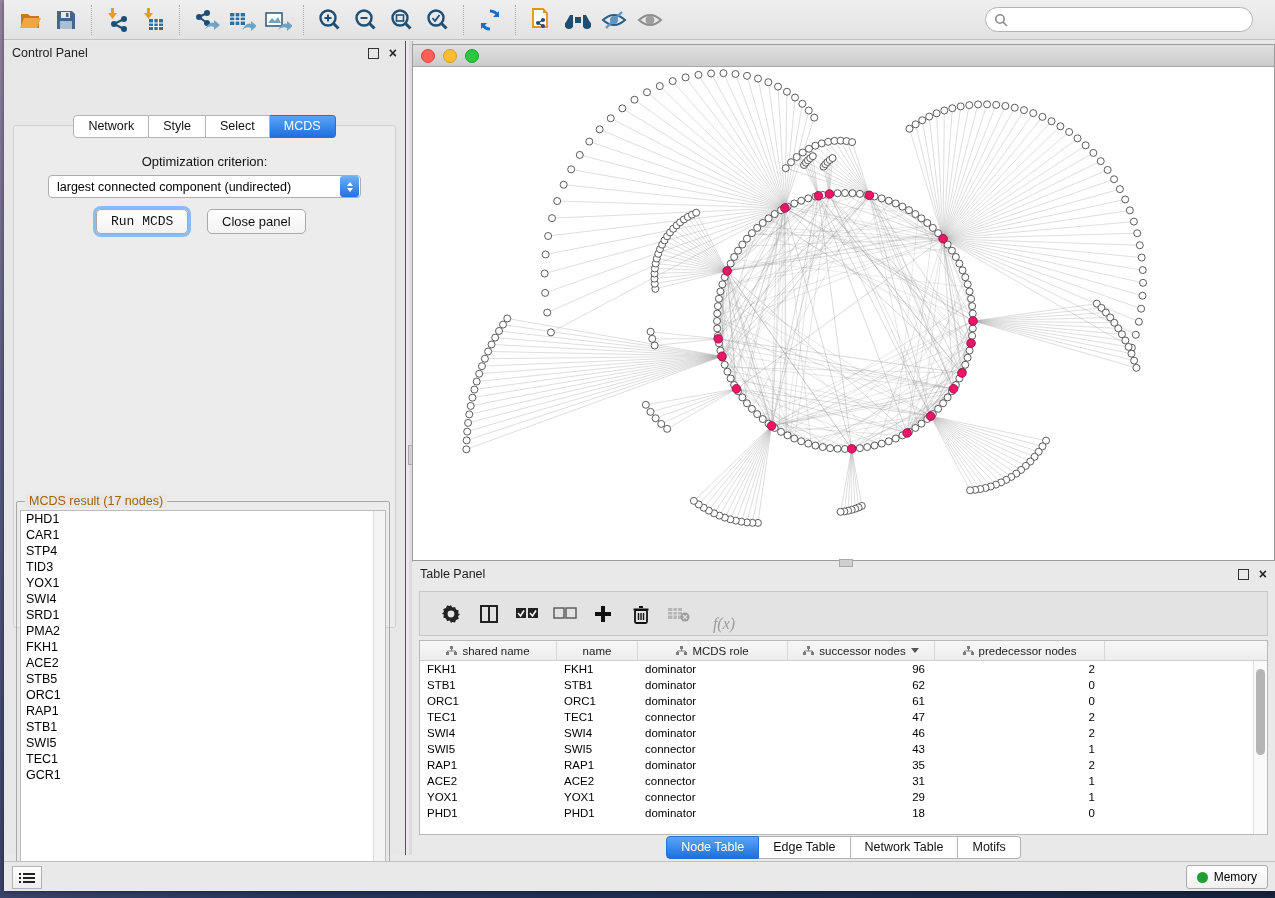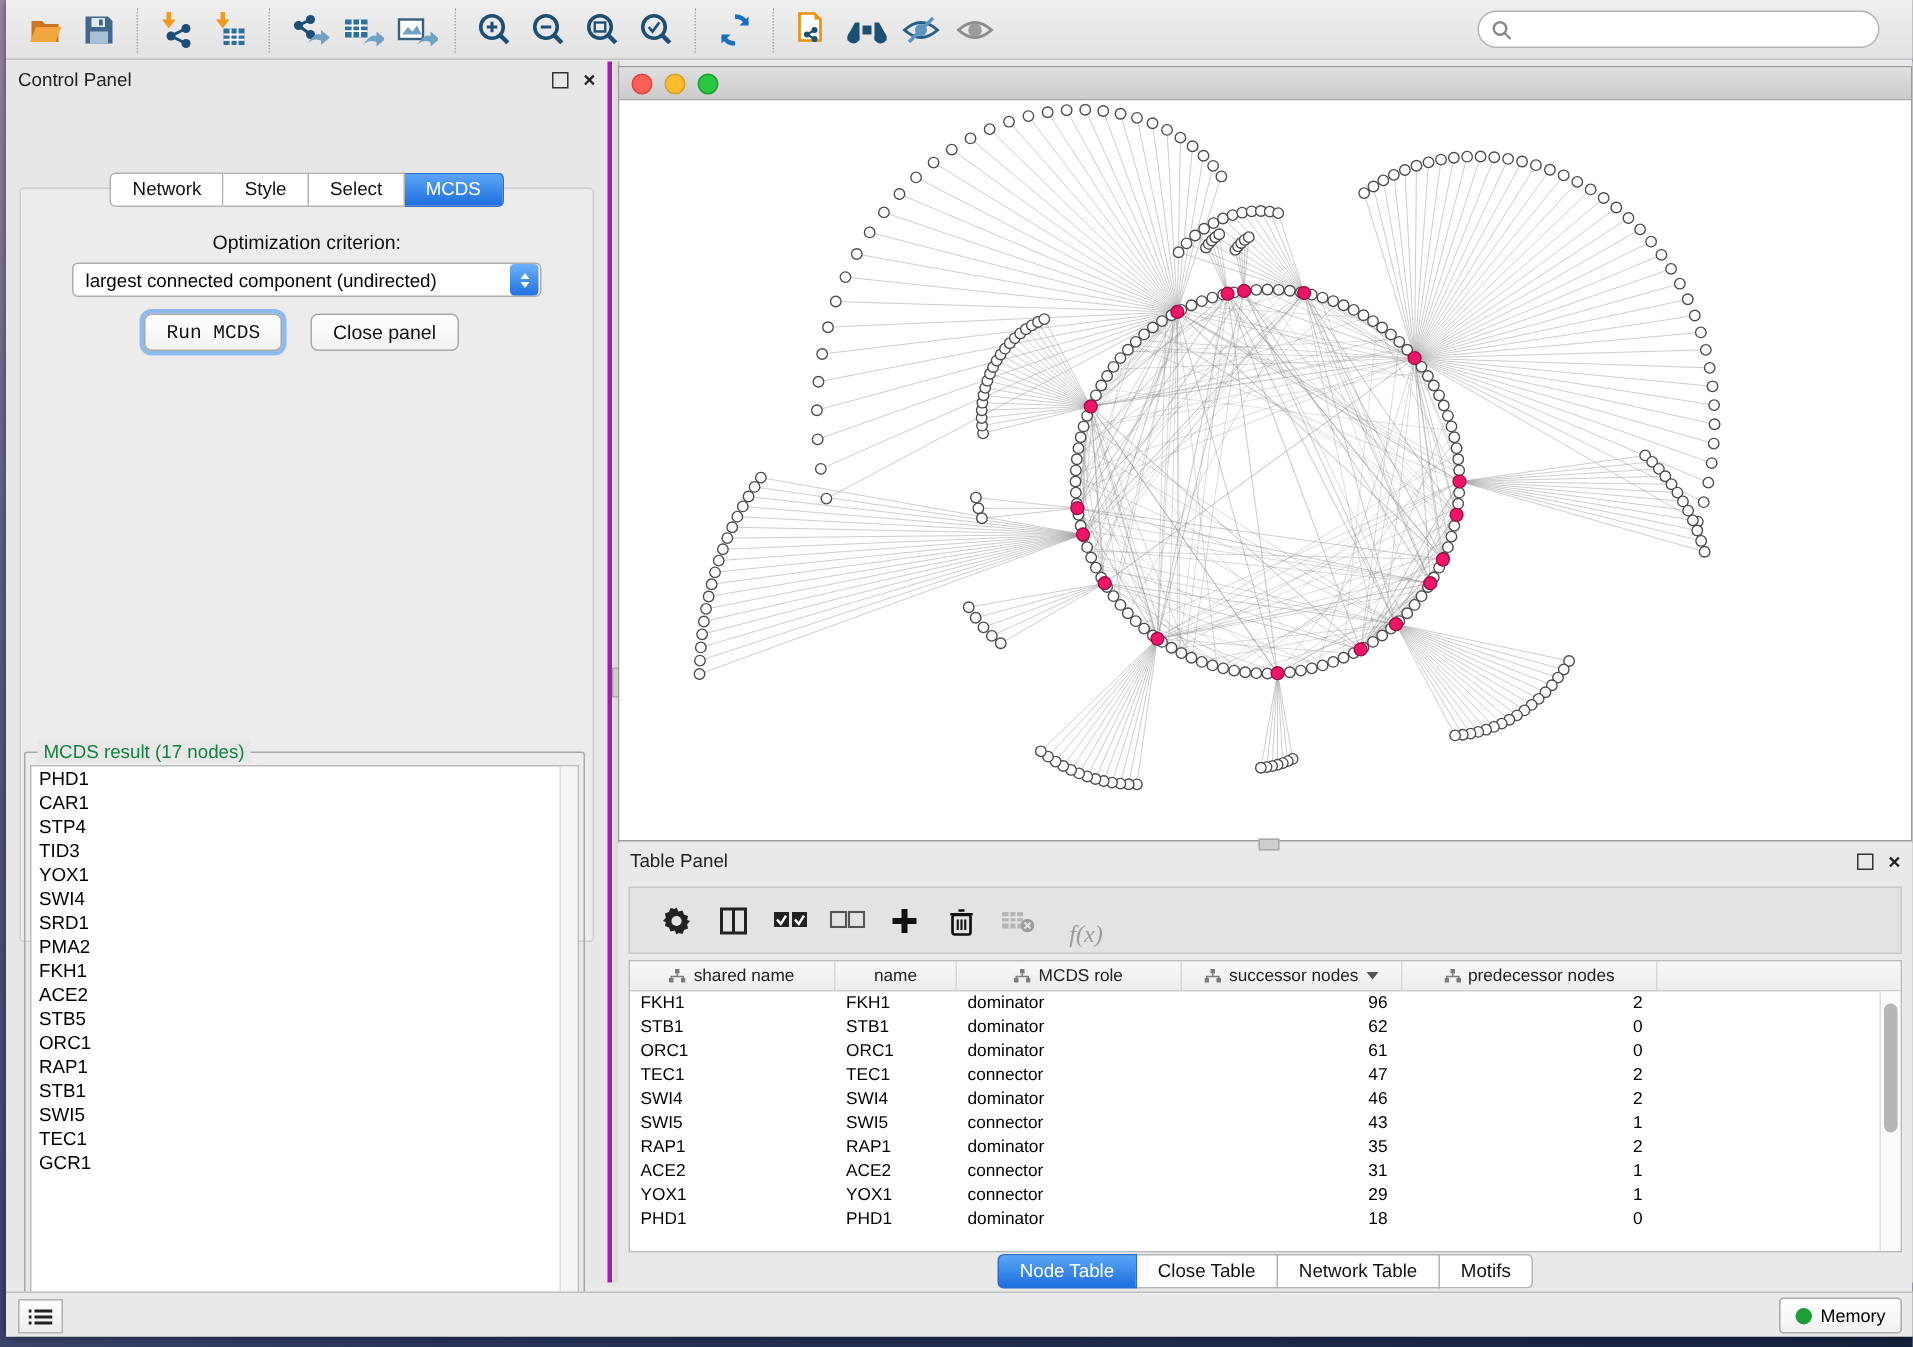--- a/index.html
+++ b/index.html
@@ -9,21 +9,21 @@
     box-shadow:0 0 6px rgba(0,0,0,.5);}
   
   #toolbar{position:absolute;left:0;top:0;right:0;height:40px;border-bottom:1px solid #c2c2c2;
     background:linear-gradient(#efefef,#e2e2e2);display:flex;align-items:center;padding-left:8px;box-sizing:border-box;}
   .tbtn{width:30px;height:30px;display:flex;align-items:center;justify-content:center;margin:0 3px;cursor:default;}
   .tsep{width:1px;height:30px;margin:0 7px;border-left:1px dotted #a9a9a9;}
   #search{position:absolute;right:22px;top:7px;width:268px;height:25px;background:#fff;
     border:1px solid #b3b3b3;border-radius:13px;display:flex;align-items:center;padding-left:8px;box-sizing:border-box;}
   #search input{border:none;outline:none;flex:1;font-size:12px;background:transparent;margin-left:5px;}
   
-  #control{position:absolute;left:0;top:41px;width:401px;bottom:36px;background:#e7e7e7;border-right:3px solid #a21caf;}
+  #control{position:absolute;left:0;top:41px;width:401px;bottom:36px;background:#e7e7e7;border-right:1px solid #a21caf;}
   .panel-head{height:24px;display:flex;align-items:center;font-size:12.5px;color:#222;padding:0 8px;}
   .panel-head .sp{flex:1;}
   .wbox{width:9px;height:9px;border:1.5px solid #333;margin-right:10px;}
   .wx{font-weight:bold;font-size:14px;color:#222;line-height:9px;}
   #ctl-pane{position:absolute;left:9px;right:9px;top:84px;bottom:227px;background:#ececec;border:1px solid #cfcfcf;border-radius:3px;}
   #ctl-tabs{position:absolute;left:0;right:0;top:74px;display:flex;justify-content:center;z-index:3;}
   .seg{height:21px;line-height:21px;padding:0 14px;background:#fff;border:1px solid #b4b4b4;border-left:none;
     font-size:12.5px;color:#111;text-align:right;}
   .seg.first{border-left:1px solid #b4b4b4;border-radius:4px 0 0 4px;}
   .seg.last{border-radius:0 4px 4px 0;}
@@ -37,21 +37,21 @@
   .tri{width:0;height:0;border-left:3.5px solid transparent;border-right:3.5px solid transparent;}
   .tri.up{border-bottom:4px solid #fff;margin-bottom:2px;}
   .tri.dn{border-top:4px solid #fff;}
   .btn{height:23px;background:linear-gradient(#ffffff,#f2f2f2);border:1px solid #a9a9a9;border-radius:5px;
     font-size:13px;color:#111;padding:0 14px;display:inline-flex;align-items:center;}
   #run-btn{position:absolute;left:92px;top:168px;box-shadow:0 0 0 3px rgba(110,170,240,.75);font-family:Liberation Mono, monospace;}
   #close-btn{position:absolute;left:203px;top:168px;text-align:right;}
   
   #result-box{position:absolute;left:12px;top:460px;width:372px;height:372px;border:1px solid #a8a8a8;
     border-radius:2px;}
-  #result-legend{position:absolute;left:8px;top:-8px;background:#e7e7e7;padding:0 4px;font-size:12.5px;color:#15803d;}
+  #result-legend{position:absolute;left:8px;top:-8px;background:#e7e7e7;padding:0 4px;font-size:12.5px;color:#a16207;}
   #result-list{position:absolute;left:3px;right:3px;top:8px;bottom:3px;background:#fff;border:1px solid #bbb;
     overflow:hidden;font-size:12.5px;}
   #result-scroll{position:absolute;right:0;top:0;bottom:0;width:11px;background:#f4f4f4;border-left:1px solid #ddd;}
   .ritem{height:16px;line-height:16px;padding-left:5px;color:#000;}
   
   #right{position:absolute;left:405px;top:41px;right:0;bottom:36px;background:#e9e9e9;}
   #vsplit{position:absolute;left:0;top:0;width:3px;bottom:0;background:#dcdcdc;border-right:1px solid #b5b5b5;}
   #vgrip{position:absolute;left:-1px;top:404px;width:5px;height:18px;background:#cfcfcf;border:1px solid #aaa;}
   #netwin{position:absolute;left:3px;top:3px;right:0;height:515px;border:1px solid #9c9c9c;background:#fff;}
   #nettitle{height:21px;background:linear-gradient(#e0e0e0,#cbcbcb);border-bottom:1px solid #a8a8a8;
@@ -1228,21 +1228,21 @@
               <div class="td c5"></div>
             </div>
           </div>
         <div id="tscroll">
             <div id="tthumb"></div>
           </div>
       </div>
 
       <div id="tp-tabs">
           <div class="seg sel first">Node Table</div>
-          <div class="seg">Close Table</div>
+          <div class="seg">Edge Table</div>
           <div class="seg">Network Table</div>
           <div class="seg last">Motifs</div>
         </div>
     </div>
   </div>
 
   <div id="statusbar">
     <div id="listbtn">
       <svg width="16" height="12">
           <rect x="0" y="1" width="2" height="2" fill="#222"></rect>

